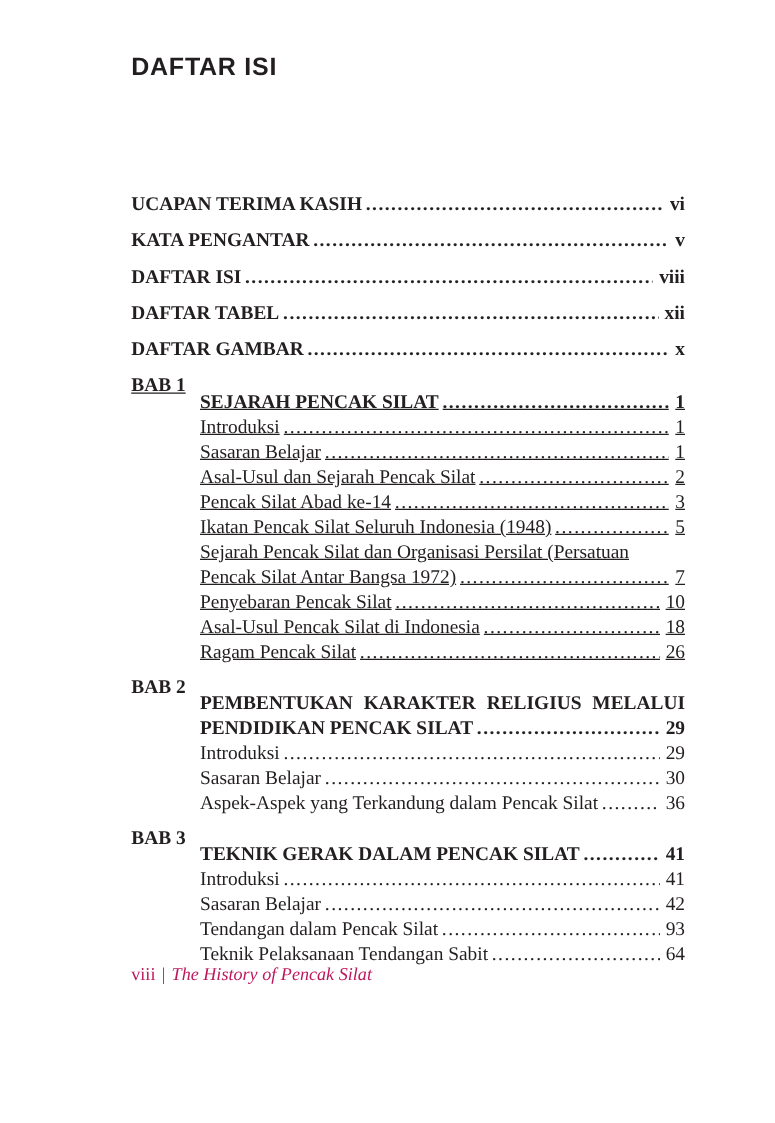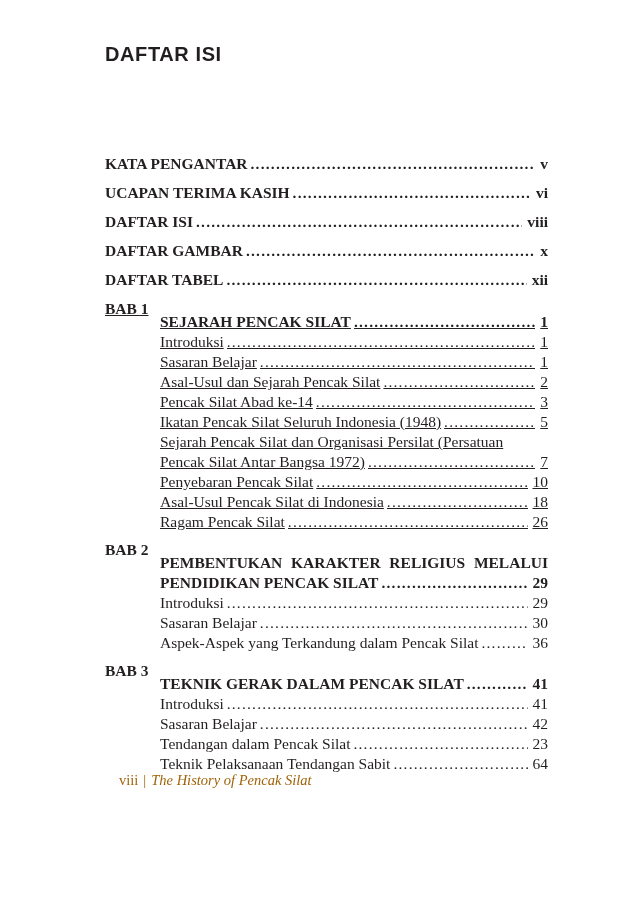--- a/index.html
+++ b/index.html
@@ -68,60 +68,60 @@
     margin-top: 13px;
   }
   .justify {
     display: flex;
     justify-content: space-between;
     line-height: 20px;
   }
   .plain-line { line-height: 20px; white-space: nowrap; overflow: hidden; }
   .footer {
     position: absolute;
-    left: 119px;
+    left: 105px;
     top: 771px;
     font-size: 14.5px;
     line-height: 18px;
-    color: #a16207;
+    color: #be185d;
   }
   .footer .sep { margin: 0 5px; }
   .footer .book-title { font-style: italic; }
 </style>
 </head>
 <body>
 
 <div class="page">
   <h1 class="title">DAFTAR ISI</h1>
 
   <div class="toc">
       <div class="row bold front-row">
+        <span class="lbl">UCAPAN TERIMA KASIH</span>
+        <span class="dots"></span>
+        <span class="pg">vi</span>
+      </div>
+      <div class="row bold front-row">
         <span class="lbl">KATA PENGANTAR</span>
         <span class="dots"></span>
         <span class="pg">v</span>
       </div>
       <div class="row bold front-row">
-        <span class="lbl">UCAPAN TERIMA KASIH</span>
-        <span class="dots"></span>
-        <span class="pg">vi</span>
-      </div>
-      <div class="row bold front-row">
         <span class="lbl">DAFTAR ISI</span>
         <span class="dots"></span>
         <span class="pg">viii</span>
       </div>
       <div class="row bold front-row">
+        <span class="lbl">DAFTAR TABEL</span>
+        <span class="dots"></span>
+        <span class="pg">xii</span>
+      </div>
+      <div class="row bold front-row">
         <span class="lbl">DAFTAR GAMBAR</span>
         <span class="dots"></span>
         <span class="pg">x</span>
-      </div>
-      <div class="row bold front-row">
-        <span class="lbl">DAFTAR TABEL</span>
-        <span class="dots"></span>
-        <span class="pg">xii</span>
       </div>
       <div class="chapter">
         <div class="chapter-label">BAB 1</div>
         <div class="chapter-body">
           <div class="row bold">
             <span class="lbl">SEJARAH PENCAK SILAT</span>
             <span class="dots"></span>
             <span class="pg">1</span>
           </div>
           <div class="row">
@@ -217,21 +217,21 @@
             <span class="pg">41</span>
           </div>
           <div class="row">
             <span class="lbl">Sasaran Belajar</span>
             <span class="dots"></span>
             <span class="pg">42</span>
           </div>
           <div class="row">
             <span class="lbl">Tendangan dalam Pencak Silat</span>
             <span class="dots"></span>
-            <span class="pg">23</span>
+            <span class="pg">93</span>
           </div>
           <div class="row">
             <span class="lbl">Teknik Pelaksanaan Tendangan Sabit</span>
             <span class="dots"></span>
             <span class="pg">64</span>
           </div>
         </div>
       </div>
     </div>
 

